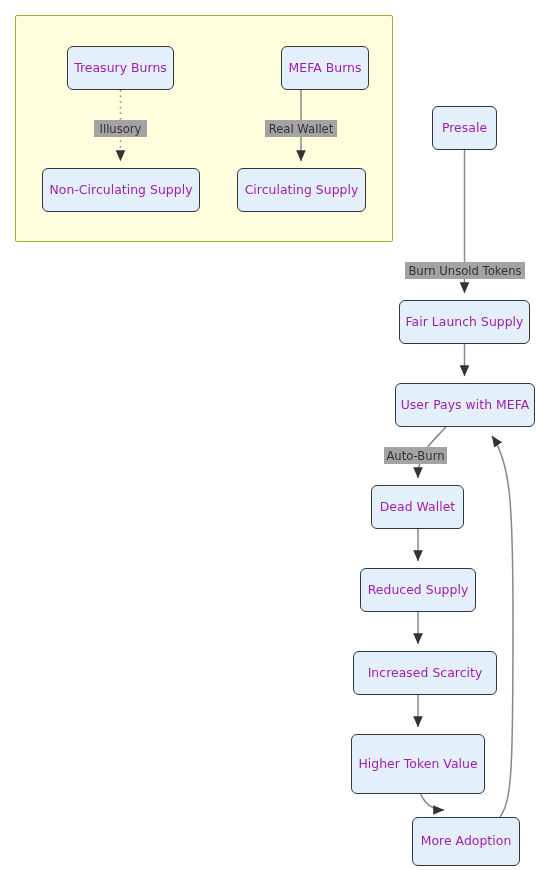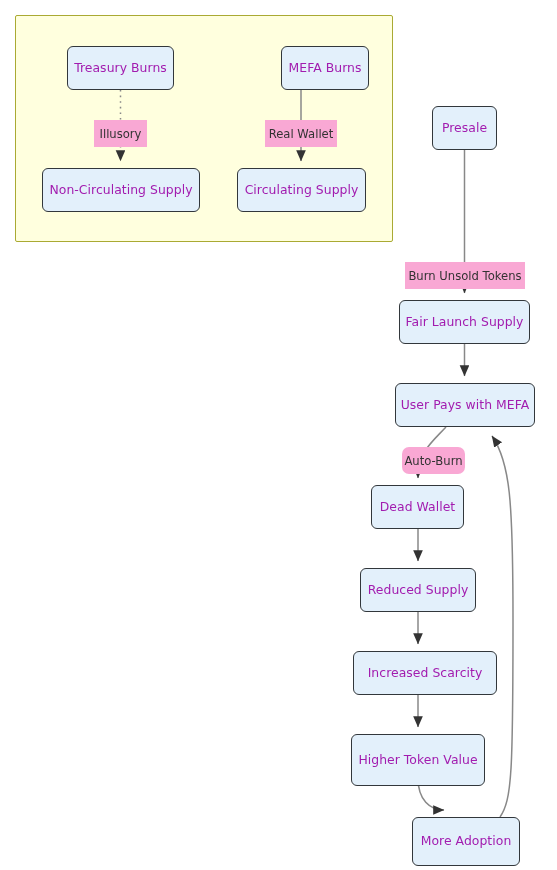--- a/index.html
+++ b/index.html
@@ -45,25 +45,25 @@
     justify-content: center;
     color: #a21caf;
     font-size: 12.4px;
     line-height: 1;
     text-align: center;
     white-space: nowrap;
     letter-spacing: 0.05px;
   }
   .edge-label {
     position: absolute;
-    background: #f9a8d4;
+    background: #a3a3a3;
     color: #333333;
     font-size: 11.6px;
     line-height: 16px;
-    height: 27px;
+    height: 17px;
     padding: 0 2px;
     box-sizing: border-box;
     white-space: nowrap;
     display: flex;
     align-items: center;
     justify-content: center;
   }
 </style>
 </head>
 <body>
@@ -143,27 +143,27 @@
   </div>
   <div class="node" style="left:371px; top:485px; width:93px; height:44px;">
     <span>Dead Wallet</span>
   </div>
   <div class="node" style="left:360px; top:568px; width:116px; height:44px;">
     <span>Reduced Supply</span>
   </div>
   <div class="node" style="left:353px; top:651px; width:144px; height:44px;">
     <span>Increased Scarcity</span>
   </div>
-  <div class="node" style="left:351px; top:734px; width:134px; height:52px;">
+  <div class="node" style="left:351px; top:734px; width:134px; height:60px;">
     <span>Higher Token Value</span>
   </div>
   <div class="node" style="left:412px; top:817px; width:108px; height:49px;">
     <span>More Adoption</span>
   </div>
 
   <div class="edge-label" style="left:405px; top:262px; width:120px;">
     <span>Burn Unsold Tokens</span>
   </div>
-  <div class="edge-label" style="left:402px; top:447px; width:63px;border-radius:7px;">
+  <div class="edge-label" style="left:384px; top:447px; width:63px;">
     <span>Auto-Burn</span>
   </div>
 
 </div>
 
 </body></html>

